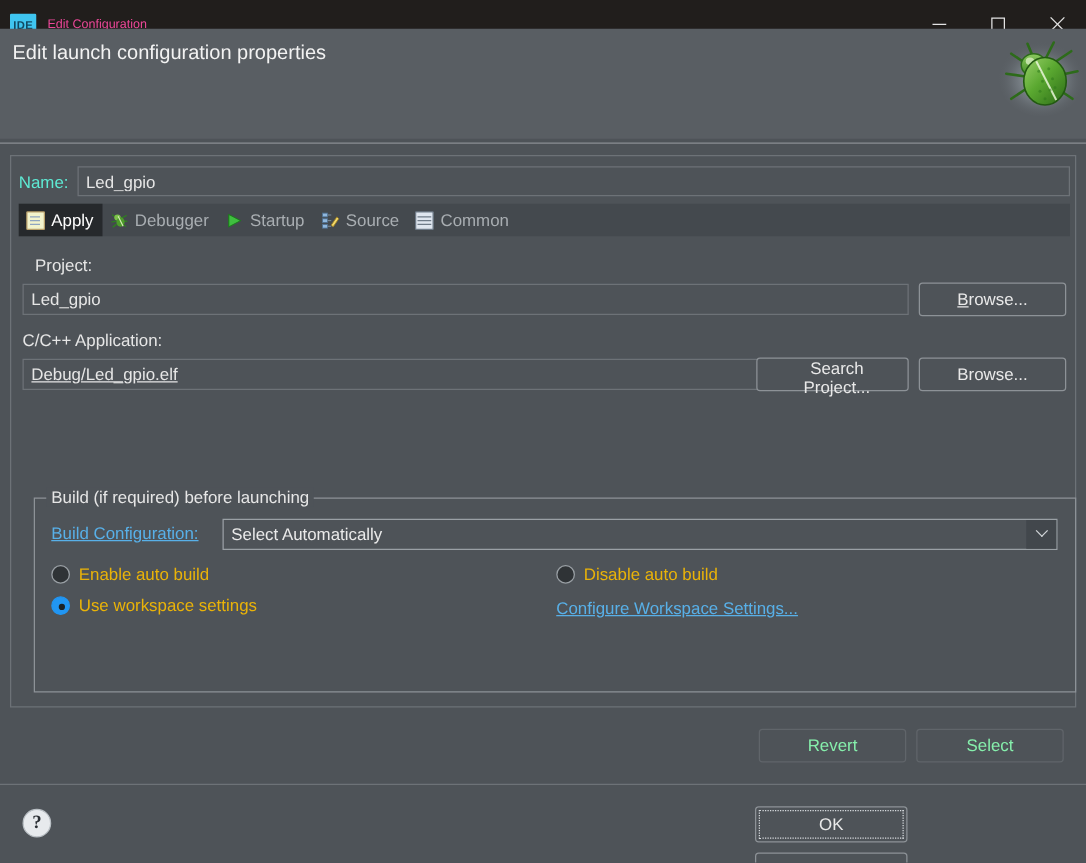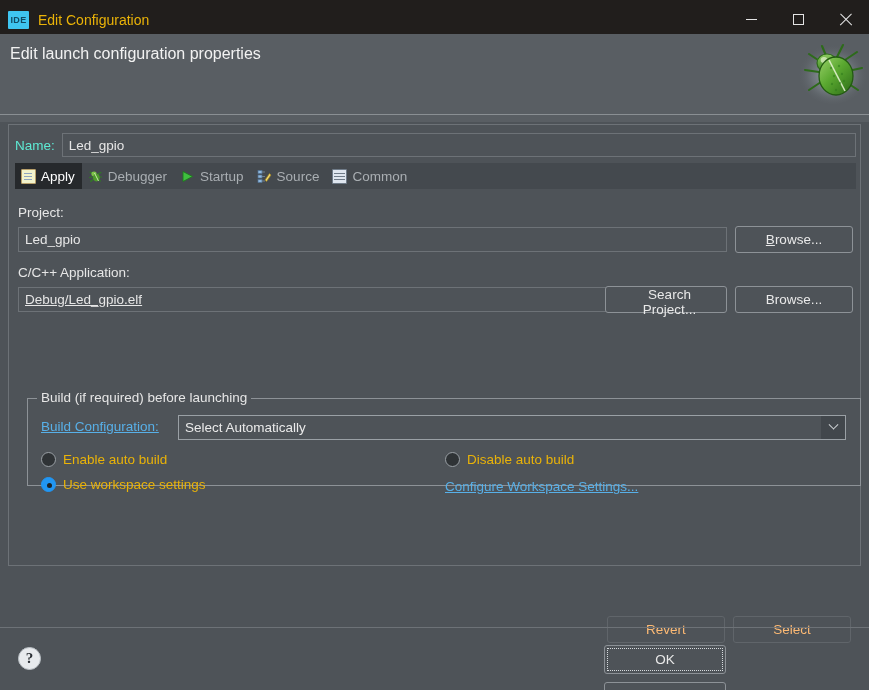--- a/index.html
+++ b/index.html
@@ -29,22 +29,22 @@
     margin-left: 8px; margin-right: 9px;
     background: #3fc5f0;
     border-radius: 1px;
     display: flex; align-items: center; justify-content: center;
     font-size: 9px; font-weight: bold; letter-spacing: .3px;
     color: #114a63;
     font-family: "Liberation Sans", sans-serif;
     flex: none;
   }
   .title-text {
-    color: #eab308;
-    font-size: 14px;
+    color: #ec4899;
+    font-size: 10px;
     white-space: nowrap;
   }
   .win-controls {
     position: absolute; right: 0; top: 0;
     height: 39px; display: flex;
   }
   .win-btn {
     width: 47px; height: 39px;
     display: flex; align-items: center; justify-content: center;
     color: #e4e4e4;
@@ -54,21 +54,21 @@
   .glyph-close { position: relative; width: 13px; height: 13px; }
   .glyph-close:before, .glyph-close:after {
     content: ""; position: absolute; left: -1px; top: 6px;
     width: 16px; height: 1.4px; background: #e4e4e4;
   }
   .glyph-close:before { transform: rotate(45deg); }
   .glyph-close:after  { transform: rotate(-45deg); }
 
   
   .header {
-    position: absolute; top: 34px; left: 0;
+    position: absolute; top: 23px; left: 0;
     width: 869px; height: 88px;
     background: #595e63;
     overflow: hidden;
   }
   .header-title {
     position: absolute; left: 10px; top: 11px;
     color: #f2f2f2; font-size: 16px;
   }
   .header-bug {
     position: absolute; right: 0; top: 0;
@@ -162,27 +162,27 @@
     background: #4e5358;
     border: 1px solid #8d9297;
     border-radius: 3px;
     color: #e9e9e9;
     font-size: 13.5px;
     height: 27px;
     font-family: "Liberation Sans", sans-serif;
     cursor: default;
     padding: 0 10px;
   }
-  .btn.disabled { color: #fdba74; border-color: #60656a; margin-top: 33px; }
+  .btn.disabled { color: #86efac; border-color: #60656a; }
   .btn u { text-decoration: underline; }
 
   
   .group {
     position: absolute; left: 18px; top: 207px;
-    width: 834px; height: 88px;
+    width: 834px; height: 156px;
     border: 1px solid #8d9297;
   }
   .group-title {
     position: absolute; left: 9px; top: -9px;
     background: #4e5358;
     padding: 0 4px;
     color: #e6e6e6; font-size: 13.5px;
     white-space: nowrap;
   }
   .link {
@@ -364,21 +364,21 @@
         <span>Source</span>
       </div>
       <div class="tab">
         <span class="ticon ic-common"></span>
         <span>Common</span>
       </div>
     </div>
 
     <div class="panel">
 
-      <div class="fld-label" style="position:absolute;left:9px;top:14px;">Project:</div>
+      <div class="fld-label" style="position:absolute;left:19px;top:14px;">Project:</div>
       <input class="text-input" type="text" style="position: absolute; left: 9px; top: 36px; width: 709px;" value="Led_gpio">
       <button class="btn" style="position:absolute;left:726px;top:35px;width:118px;">
         <u>B</u><span>rowse...</span>
       </button>
 
       <div class="fld-label" style="position:absolute;left:9px;top:74px;">C/C++ Application:</div>
       <input class="text-input" type="text" style="position: absolute; left: 9px; top: 96px; width: 666px; text-decoration: underline;" value="Debug/Led_gpio.elf">
       <button class="btn" style="position:absolute;left:596px;top:95px;width:122px;padding-left:17px;">Search Project...</button>
       <button class="btn" style="position:absolute;left:726px;top:95px;width:118px;">Browse...</button>
 

